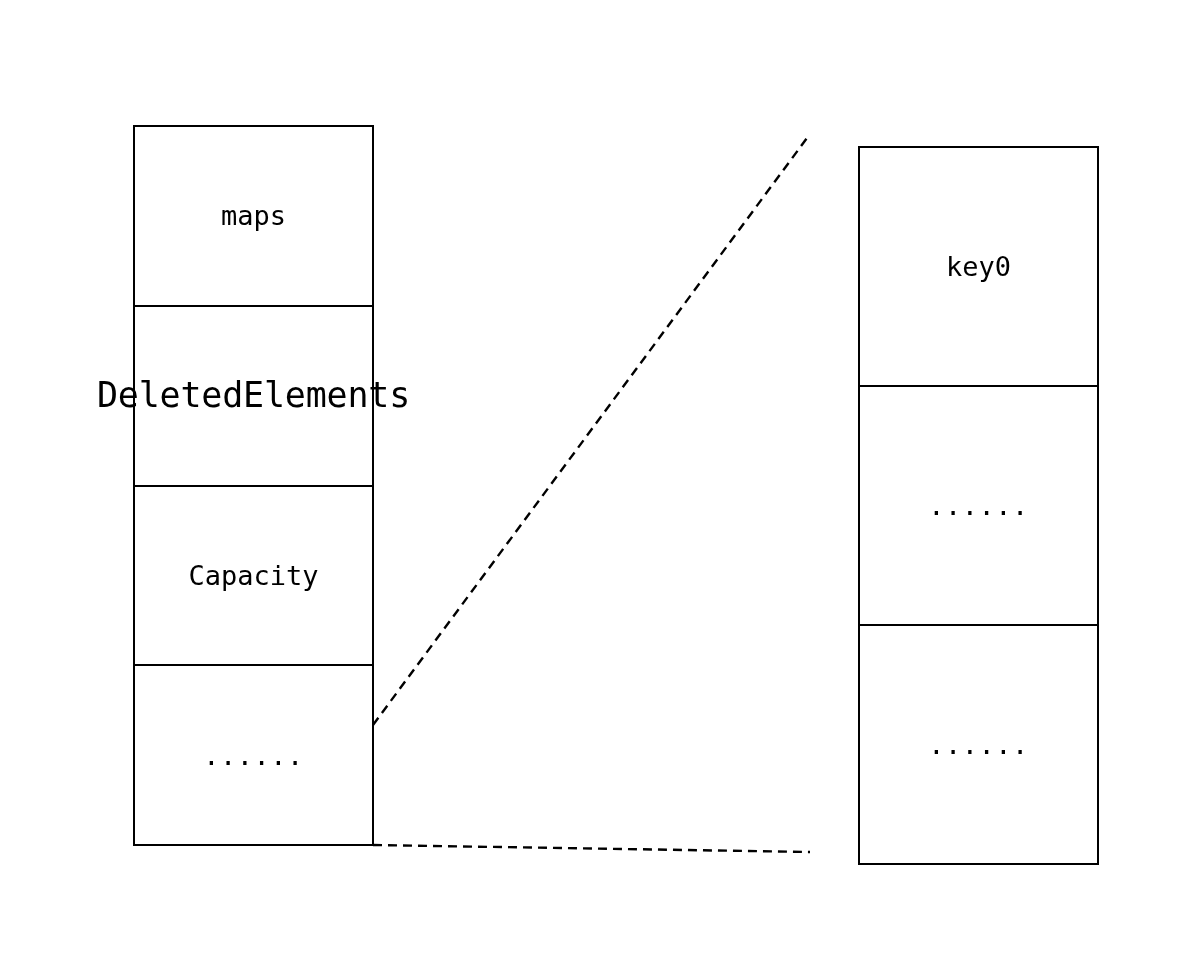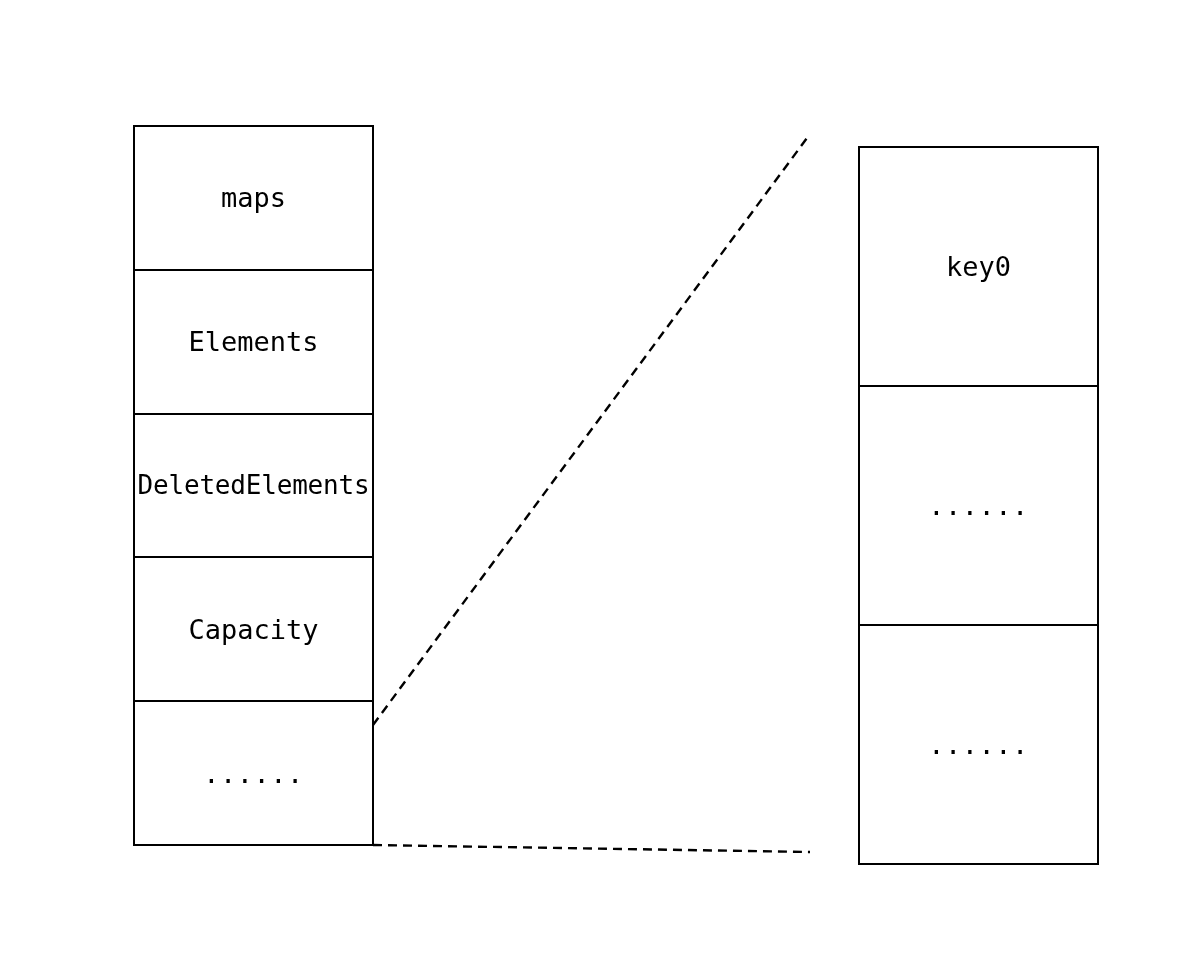--- a/index.html
+++ b/index.html
@@ -79,40 +79,37 @@
     letter-spacing: 0px;
     color: #000000;
   }
 
   .cell-label.ellipsis {
     font-size: 27px;
     letter-spacing: 0.5px;
   }
 
   .cell-label.tight {
-    font-size: 26px;
+    font-size: 35px;
     letter-spacing: -0.2px;
   }
 </style>
 </head>
 <body>
 
 <div id="diagram-canvas">
 
   <svg class="connector-layer" width="1184" height="956" viewBox="0 0 1184 956" xmlns="http://www.w3.org/2000/svg">
     <line x1="373" y1="725" x2="810" y2="134" stroke="#000000" stroke-width="2.4" stroke-dasharray="9,6" stroke-linecap="butt" fill="none"></line>
     <line x1="373" y1="845" x2="810" y2="852" stroke="#000000" stroke-width="2.4" stroke-dasharray="9,6" stroke-linecap="butt" fill="none"></line>
   </svg>
 
   <div class="struct-box" id="left-struct-box">
     <div class="struct-cell">
       <span class="cell-label">maps</span>
-    </div>
-    <div class="struct-cell">
-      <span class="cell-label">Elements</span>
     </div>
     <div class="struct-cell">
       <span class="cell-label tight">DeletedElements</span>
     </div>
     <div class="struct-cell">
       <span class="cell-label">Capacity</span>
     </div>
     <div class="struct-cell">
       <span class="cell-label ellipsis">......</span>
     </div>

